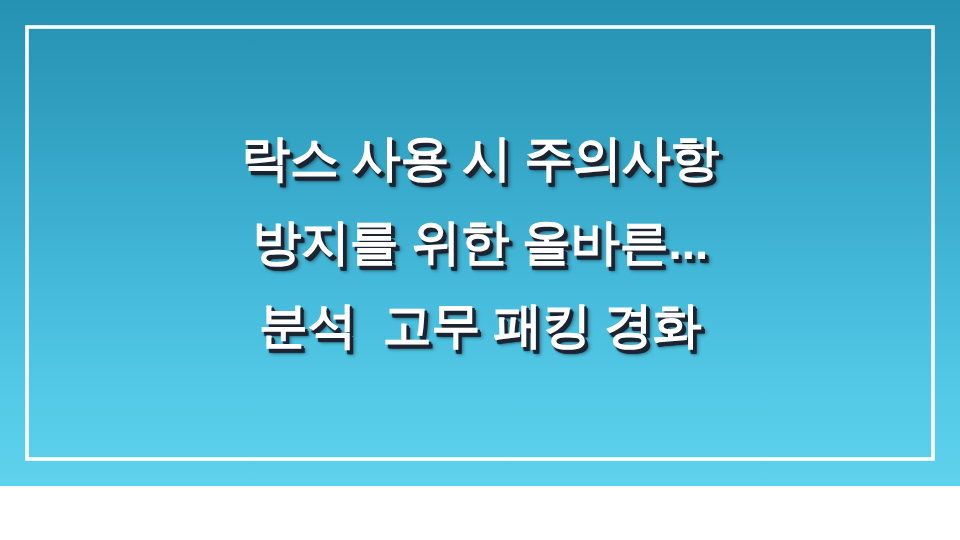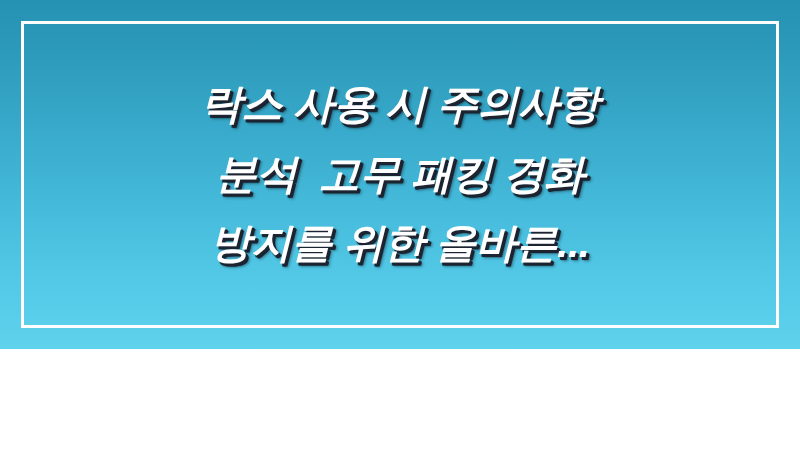--- a/index.html
+++ b/index.html
@@ -5,24 +5,23 @@
 <style>
   html, body {
     margin: 0;
     padding: 0;
     background: #ffffff;
   }
 
   #stage {
     position: relative;
     width: 800px;
-    height: 349px;
+    height: 405px;
     overflow: hidden;
     font-family: "Liberation Sans", "DejaVu Sans", sans-serif;
-    font-style: italic;
   }
 
   
   .backdrop {
     position: absolute;
     inset: 0;
     background: linear-gradient(180deg,
                 #2591b3 0%,
                 #2e9cbd 18%,
                 #3aaccd 40%,
@@ -80,17 +79,17 @@
 <body>
 
 <div id="stage">
 
   <div class="backdrop"></div>
 
   <div class="frame"></div>
 
   <div class="title-block">
     <span class="title-line">락스 사용 시 주의사항</span>
+    <span class="title-line">방지를 위한 올바른...</span>
     <span class="title-line">분석  고무 패킹 경화</span>
-    <span class="title-line">방지를 위한 올바른...</span>
   </div>
 
 </div>
 
 </body></html>

